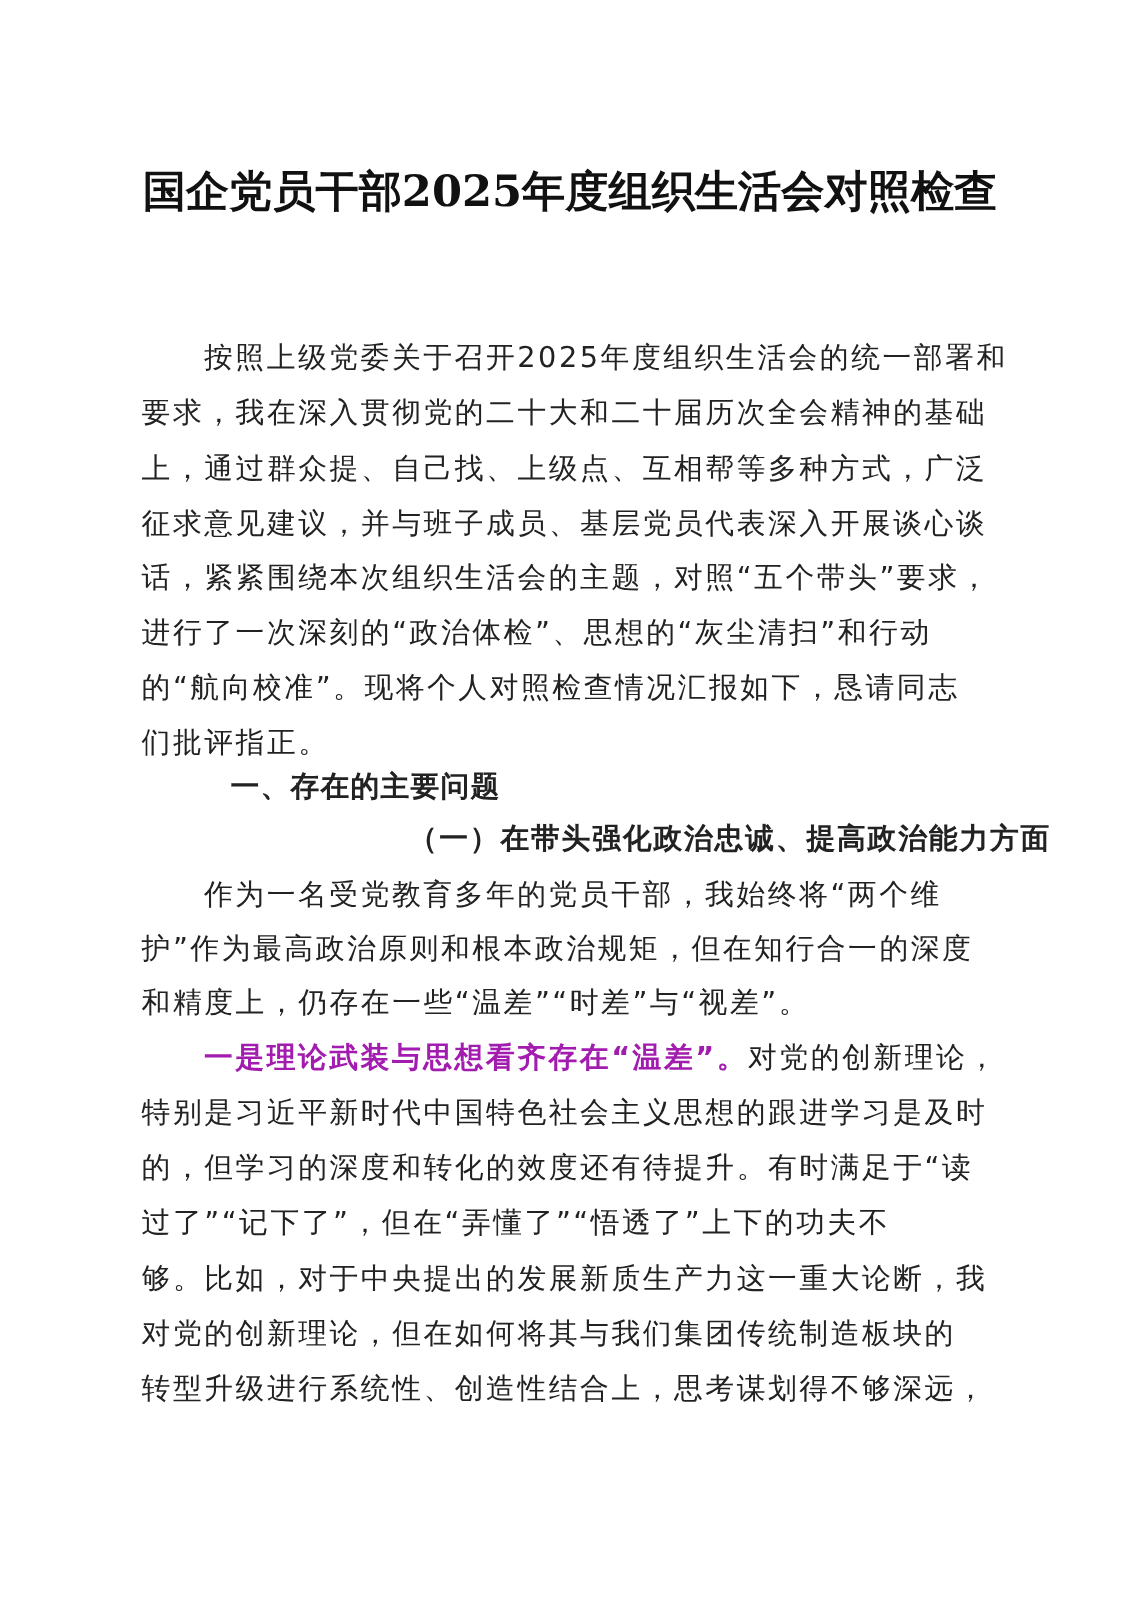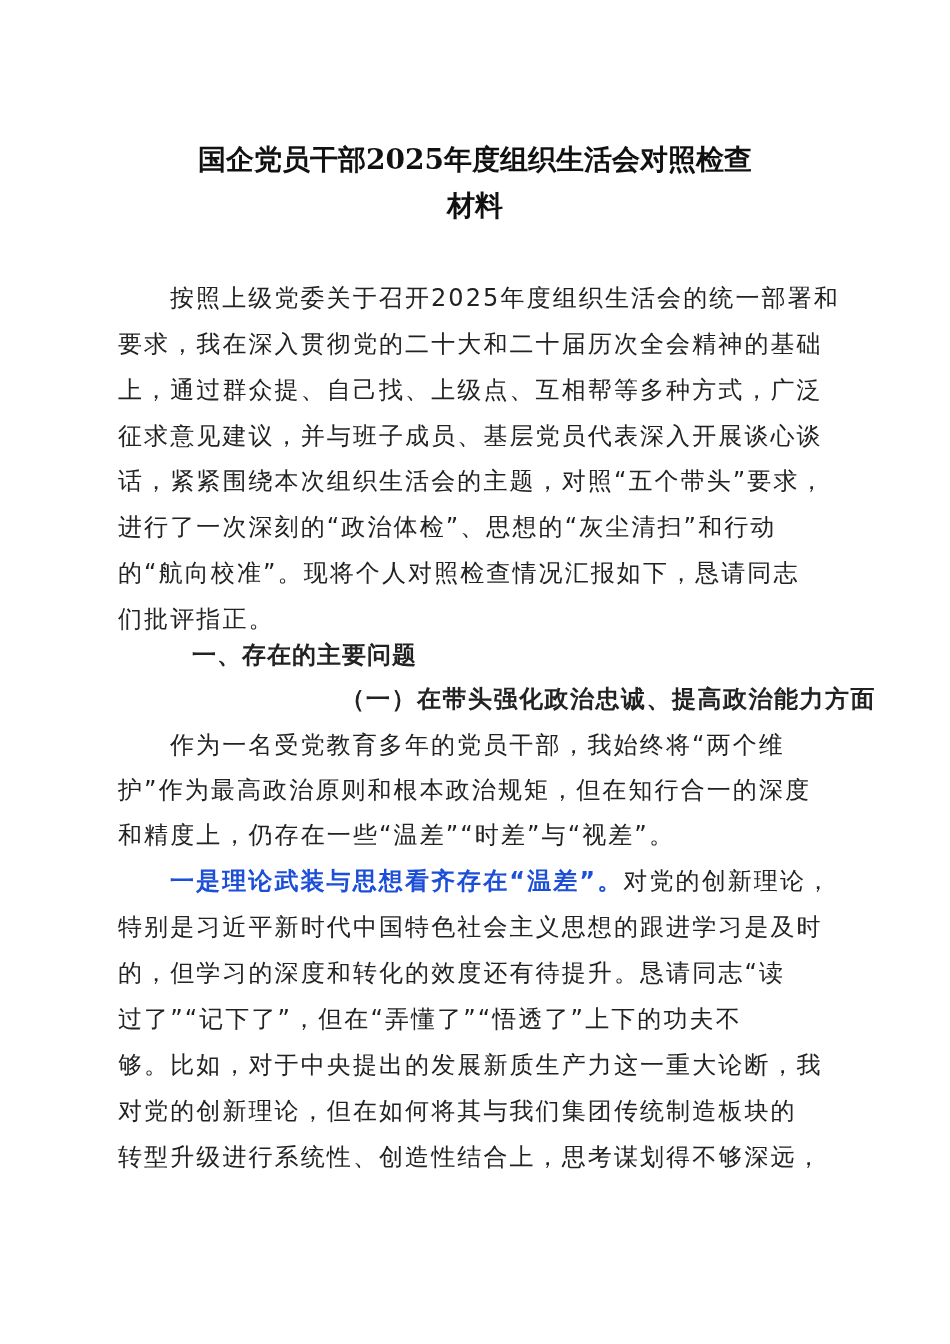--- a/index.html
+++ b/index.html
@@ -1,41 +1,40 @@
 <!DOCTYPE html>
 <html><head>
   <meta charset="utf-8">
   <style>
     html, body { margin: 0; padding: 0; background: #ffffff; }
     body { width: 950px; height: 1344px; position: relative; overflow: hidden; color: #111; }
     .page { position: absolute; left: 0; top: 0; width: 950px; height: 1344px; background: #fff; }
     .title {
       position: absolute; left: 0; width: 950px; text-align: center;
       font-family: "DejaVu Serif", "Liberation Serif", serif;
-      font-weight: bold; font-size: 28px; line-height: 40px; letter-spacing: 0px; color: #111;
+      font-weight: bold; font-size: 36px; line-height: 40px; letter-spacing: 0px; color: #111;
     }
     .t1 { top: 140px; }
     .t2 { top: 186px; }
     .line {
       position: absolute; left: 118px; width: 716px; white-space: nowrap;
       font-family: "DejaVu Sans", "Liberation Sans", sans-serif;
       font-size: 24px; line-height: 30px; color: #222; letter-spacing: 2.1px;
     }
     .indent { left: 170px; }
-    .bold { font-weight: bold; color: #1d4ed8; }
+    .bold { font-weight: bold; color: #a21caf; }
     .heading1 { font-family: "DejaVu Sans", "Liberation Sans", sans-serif; font-weight: bold; letter-spacing: 1px; margin-left: 22px; }
     .heading2 { font-family: "DejaVu Serif", "Liberation Serif", serif; font-weight: bold; letter-spacing: 1.5px; text-align: right; }
   </style>
 </head>
 <body>
 
 <div class="page">
 
   <div class="title t1">国企党员干部2025年度组织生活会对照检查</div>
-  <div class="title t2">材料</div>
 
   <div>
     <div class="line indent" style="top:283px">按照上级党委关于召开2025年度组织生活会的统一部署和</div>
     <div class="line" style="top:329px">要求，我在深入贯彻党的二十大和二十届历次全会精神的基础</div>
     <div class="line" style="top:375px">上，通过群众提、自己找、上级点、互相帮等多种方式，广泛</div>
     <div class="line" style="top:421px">征求意见建议，并与班子成员、基层党员代表深入开展谈心谈</div>
     <div class="line" style="top:466px">话，紧紧围绕本次组织生活会的主题，对照“五个带头”要求，</div>
     <div class="line" style="top:512px">进行了一次深刻的“政治体检”、思想的“灰尘清扫”和行动</div>
     <div class="line" style="top:558px">的“航向校准”。现将个人对照检查情况汇报如下，恳请同志</div>
     <div class="line" style="top:604px">们批评指正。</div>
@@ -48,20 +47,20 @@
     <div class="line indent" style="top:730px">作为一名受党教育多年的党员干部，我始终将“两个维</div>
     <div class="line" style="top:775px">护”作为最高政治原则和根本政治规矩，但在知行合一的深度</div>
     <div class="line" style="top:820px">和精度上，仍存在一些“温差”“时差”与“视差”。</div>
   </div>
 
   <div>
     <div class="line indent" style="top:866px">
       <span class="bold">一是理论武装与思想看齐存在“温差”。</span><span>对党的创新理论，</span>
     </div>
     <div class="line" style="top:912px">特别是习近平新时代中国特色社会主义思想的跟进学习是及时</div>
-    <div class="line" style="top:958px">的，但学习的深度和转化的效度还有待提升。恳请同志“读</div>
+    <div class="line" style="top:958px">的，但学习的深度和转化的效度还有待提升。有时满足于“读</div>
     <div class="line" style="top:1004px">过了”“记下了”，但在“弄懂了”“悟透了”上下的功夫不</div>
     <div class="line" style="top:1050px">够。比如，对于中央提出的发展新质生产力这一重大论断，我</div>
     <div class="line" style="top:1096px">对党的创新理论，但在如何将其与我们集团传统制造板块的</div>
     <div class="line" style="top:1142px">转型升级进行系统性、创造性结合上，思考谋划得不够深远，</div>
   </div>
 
 </div>
 
 </body></html>

